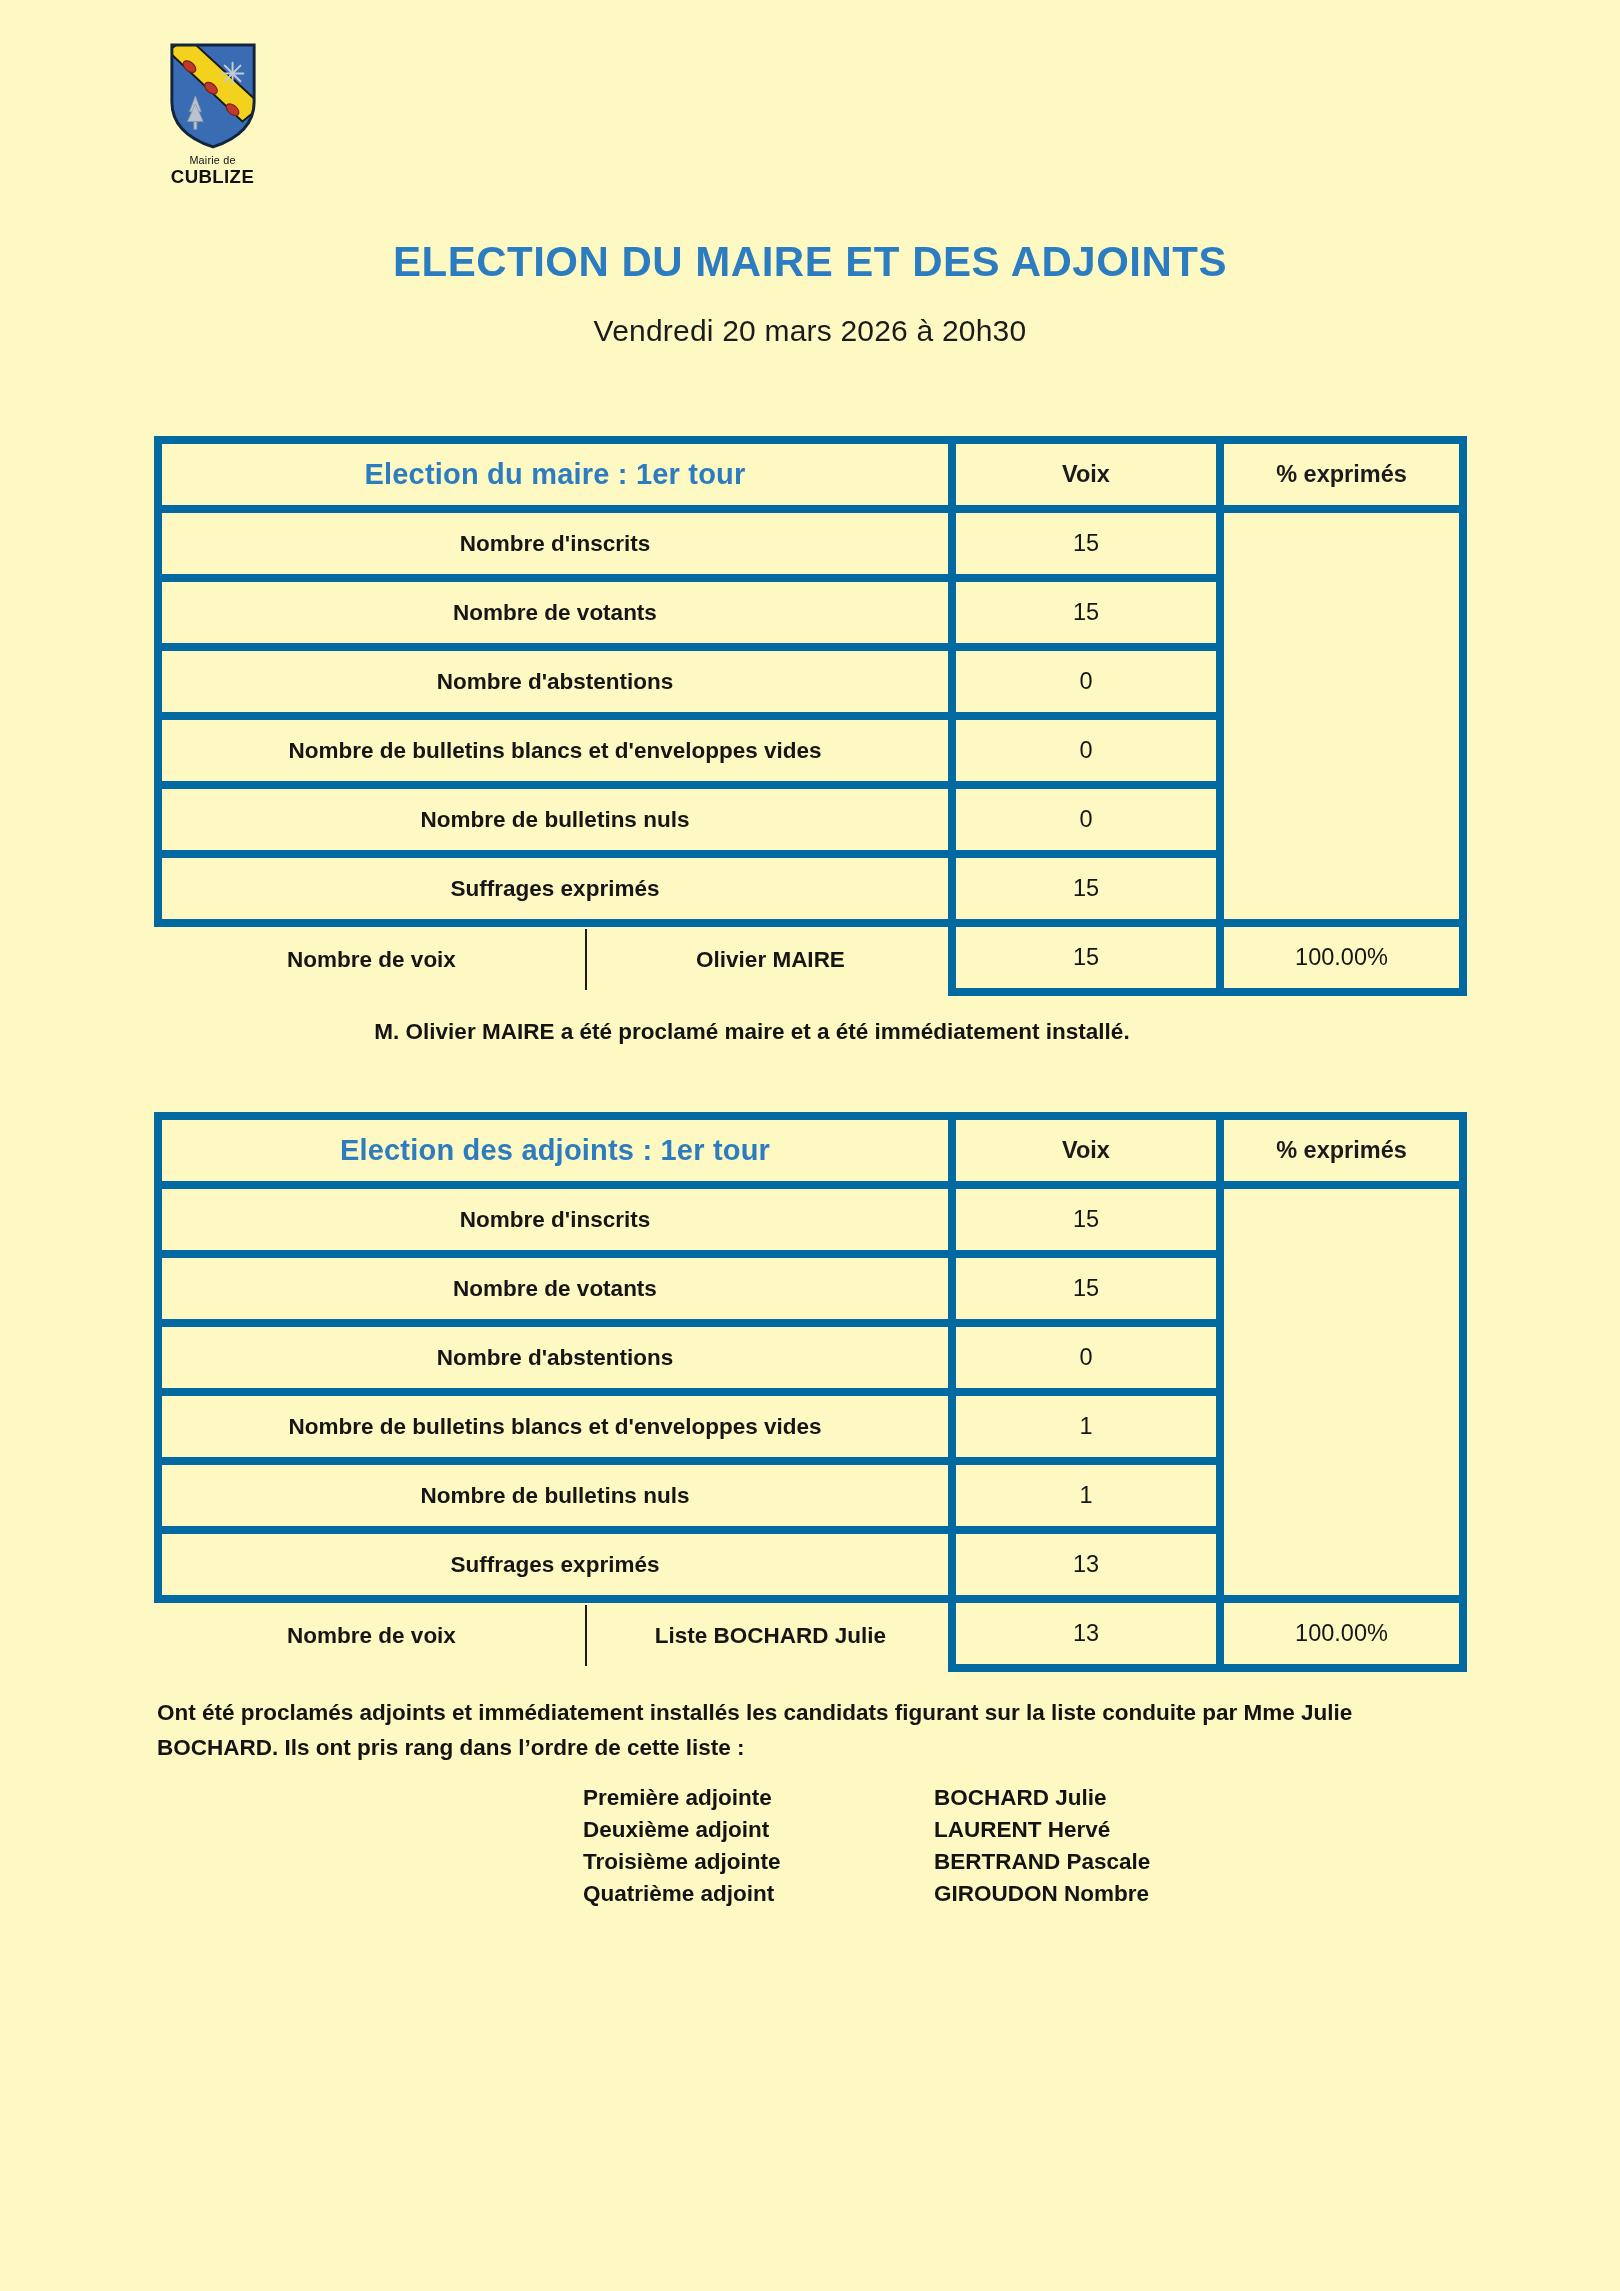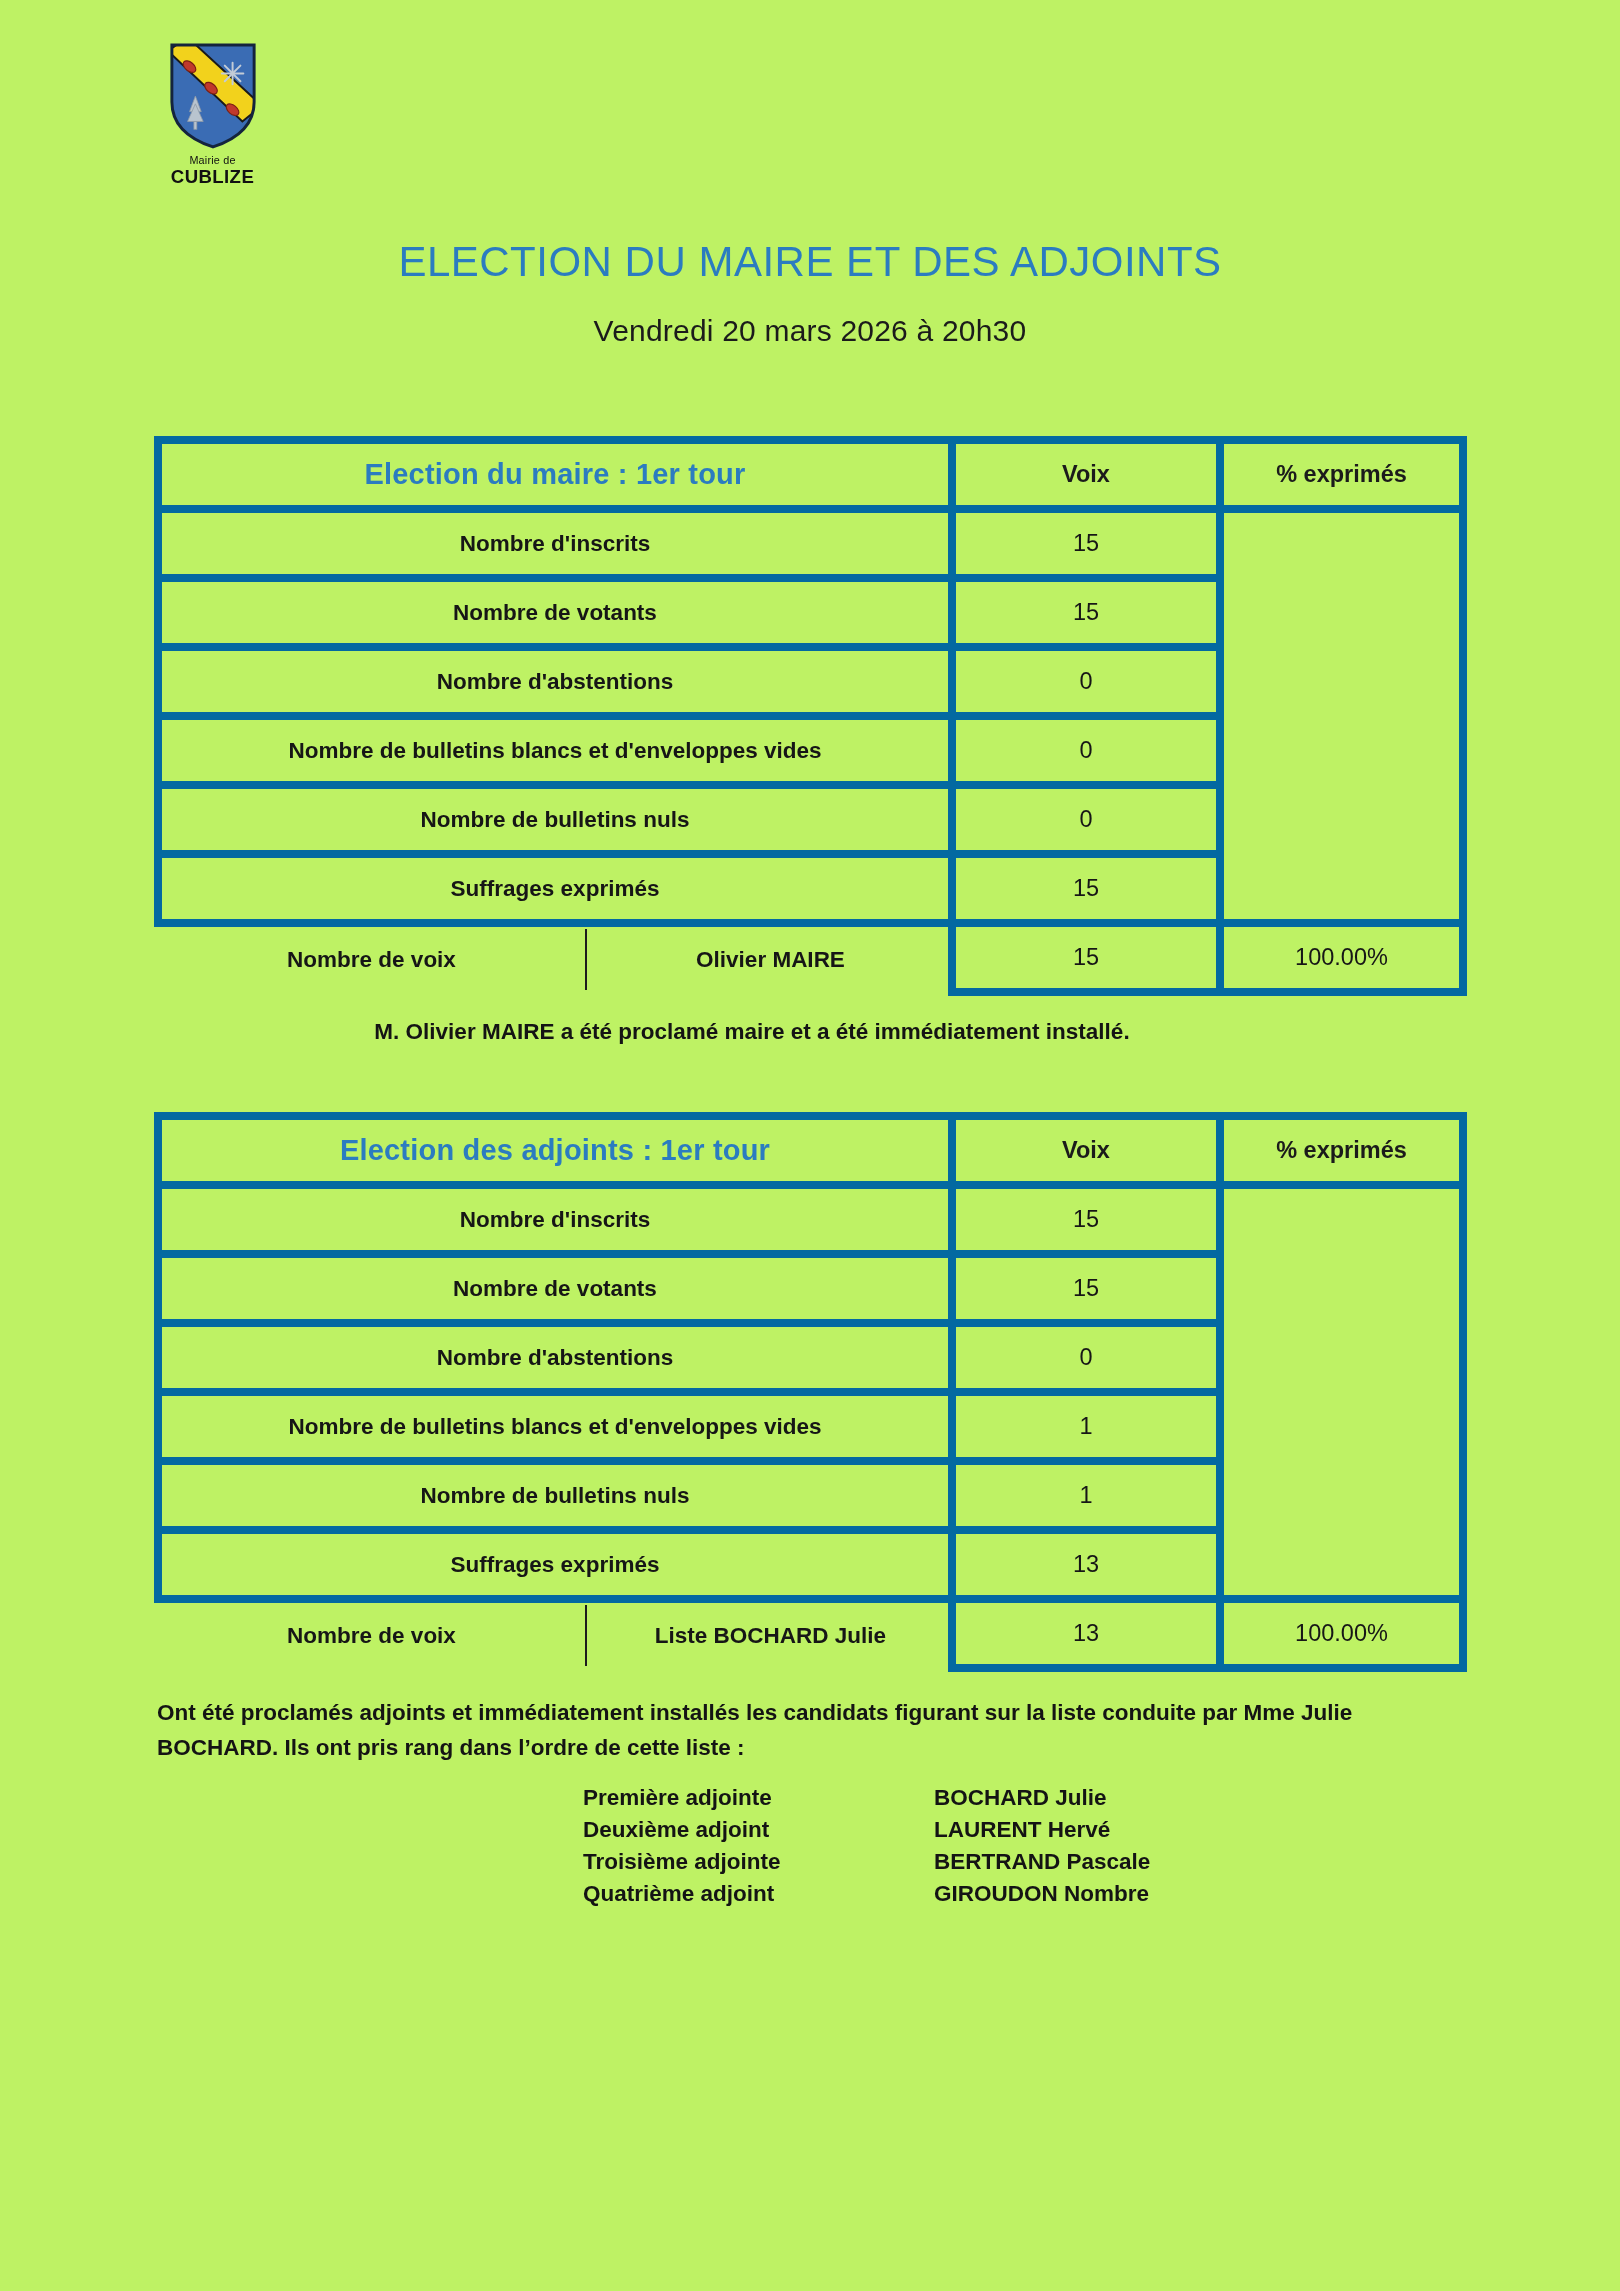--- a/index.html
+++ b/index.html
@@ -13,21 +13,21 @@
     font-family: "Liberation Sans", sans-serif;
     color: #1a1a1a;
     position: relative;
     overflow: hidden;
   }
 
   .page {
     position: relative;
     width: 1620px;
     height: 2292px;
-    background: #bef264;
+    background: #fef9c3;
   }
 
   
   .logo-block {
     position: absolute;
     left: 149px;
     top: 41px;
     width: 127px;
     text-align: center;
   }
@@ -58,21 +58,21 @@
   }
 
   
   .doc-title {
     position: absolute;
     left: 0;
     top: 238px;
     width: 1620px;
     text-align: center;
     font-size: 42px;
-    font-weight: normal;
+    font-weight: bold;
     color: #2b7cc0;
     letter-spacing: 0.5px;
   }
   .doc-subtitle {
     position: absolute;
     left: 0;
     top: 314px;
     width: 1620px;
     text-align: center;
     font-size: 30px;

